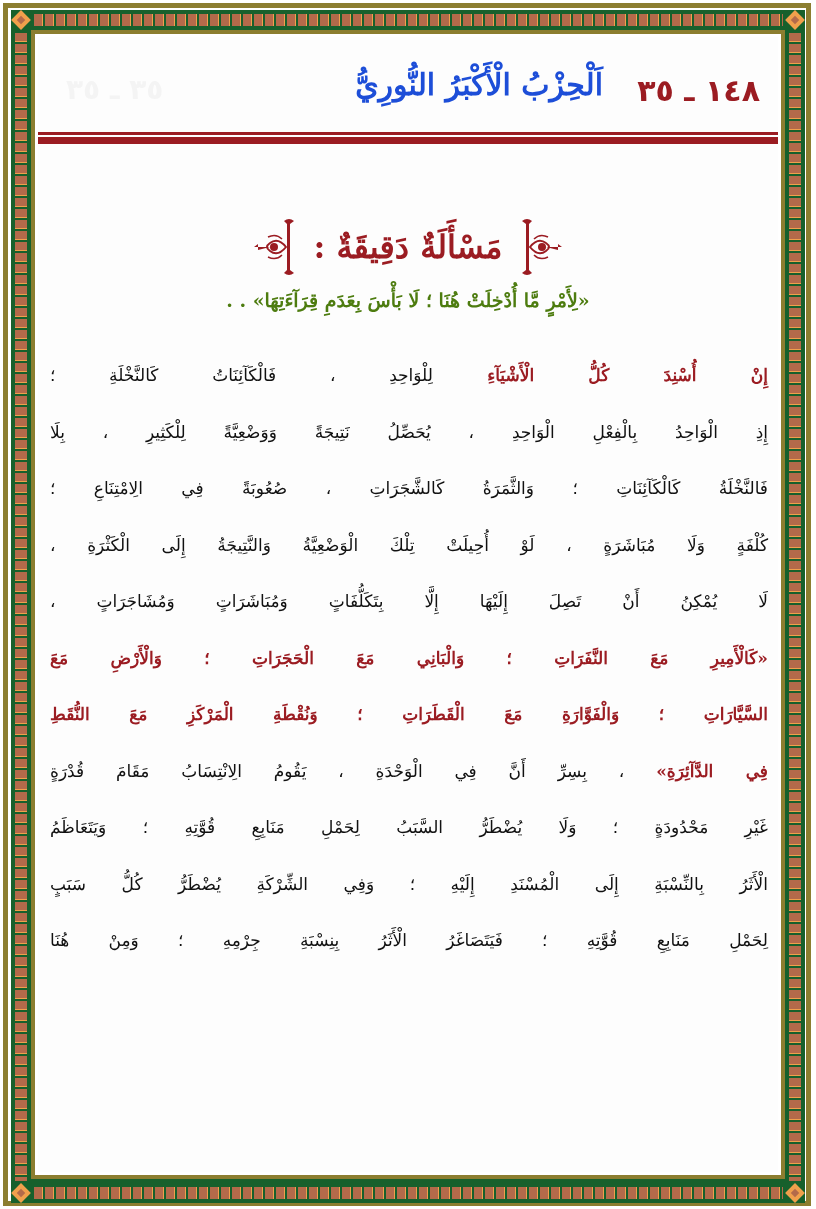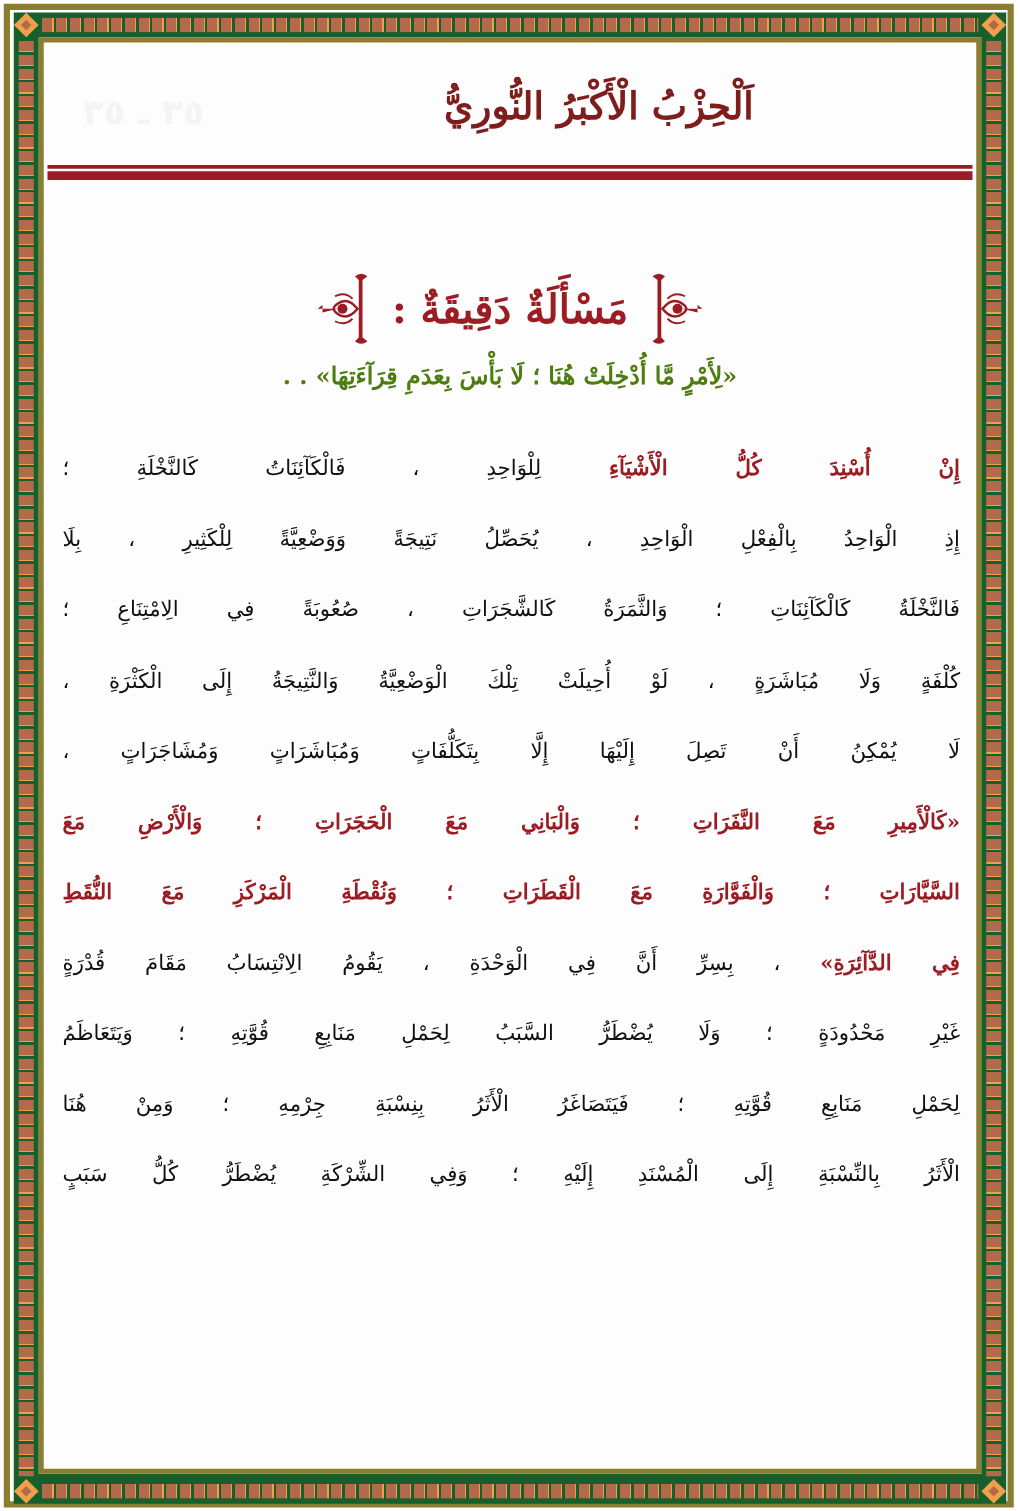--- a/index.html
+++ b/index.html
@@ -61,21 +61,21 @@
     position: absolute; left: 0; top: 30px; width: 740px; height: 60px;
   }
   .page-number {
     position: absolute; right: 18px; top: 6px;
     font-family: "DejaVu Sans", sans-serif; font-weight: bold;
     font-size: 30px; color: #9b1c22; direction: rtl;
   }
   .running-title {
     position: absolute; right: 175px; top: 0px;
     font-family: "DejaVu Serif", serif; font-weight: bold;
-    font-size: 30px; color: #7f1d1d; direction: rtl;
+    font-size: 30px; color: #1d4ed8; direction: rtl;
   }
   .ghost-number {
     position: absolute; left: 28px; top: 6px;
     font-family: "DejaVu Sans", sans-serif; font-weight: bold;
     font-size: 28px; color: #f4f4f4; direction: rtl;
   }
   .rule-thin {
     position: absolute; left: 0; top: 95px; width: 740px; height: 3px; background: #9b1c22;
   }
   .rule-thick {
@@ -118,20 +118,21 @@
   <div class="chain v chain-right"></div>
   <div class="corner c-tl"></div>
   <div class="corner c-tr"></div>
   <div class="corner c-bl"></div>
   <div class="corner c-br"></div>
 </div>
 <div class="frame-inner-line"></div>
 
 <div class="page">
   <div class="header">
+    <span class="page-number">١٤٨ ـ ٣٥</span>
     <span class="running-title">اَلْحِزْبُ الْأَكْبَرُ النُّورِيُّ</span>
     <span class="ghost-number">٣٥ ـ ٣٥</span>
   </div>
   <div class="rule-thin"></div>
   <div class="rule-thick"></div>
 
   <div class="section-title">
     <span class="ornament">
       <svg viewBox="0 0 48 60">
         <g fill="#9b1c22">
@@ -168,16 +169,16 @@
   <div class="body-text" id="body-text">
       <span class="body-line"><span class="red">إِنْ أُسْنِدَ كُلُّ الْأَشْيَآءِ </span><span>لِلْوَاحِدِ ، فَالْكَآئِنَاتُ كَالنَّخْلَةِ ؛</span></span>
       <span class="body-line"><span>إِذِ الْوَاحِدُ بِالْفِعْلِ الْوَاحِدِ ، يُحَصِّلُ نَتِيجَةً وَوَضْعِيَّةً لِلْكَثِيرِ ، بِلَا</span></span>
       <span class="body-line"><span>فَالنَّخْلَةُ كَالْكَآئِنَاتِ ؛ وَالثَّمَرَةُ كَالشَّجَرَاتِ ، صُعُوبَةً فِي الِامْتِنَاعِ ؛</span></span>
       <span class="body-line"><span>كُلْفَةٍ وَلَا مُبَاشَرَةٍ ، لَوْ أُحِيلَتْ تِلْكَ الْوَضْعِيَّةُ وَالنَّتِيجَةُ إِلَى الْكَثْرَةِ ،</span></span>
       <span class="body-line"><span>لَا يُمْكِنُ أَنْ تَصِلَ إِلَيْهَا إِلَّا بِتَكَلُّفَاتٍ وَمُبَاشَرَاتٍ وَمُشَاجَرَاتٍ ،</span></span>
       <span class="body-line"><span class="red">«كَالْأَمِيرِ مَعَ النَّفَرَاتِ ؛ وَالْبَانِي مَعَ الْحَجَرَاتِ ؛ وَالْأَرْضِ مَعَ</span></span>
       <span class="body-line"><span class="red">السَّيَّارَاتِ ؛ وَالْفَوَّارَةِ مَعَ الْقَطَرَاتِ ؛ وَنُقْطَةِ الْمَرْكَزِ مَعَ النُّقَطِ</span></span>
       <span class="body-line"><span class="red">فِي الدَّآئِرَةِ»</span><span> ، بِسِرِّ أَنَّ فِي الْوَحْدَةِ ، يَقُومُ الِانْتِسَابُ مَقَامَ قُدْرَةٍ</span></span>
       <span class="body-line"><span>غَيْرِ مَحْدُودَةٍ ؛ وَلَا يُضْطَرُّ السَّبَبُ لِحَمْلِ مَنَابِعِ قُوَّتِهِ ؛ وَيَتَعَاظَمُ</span></span>
+      <span class="body-line"><span>الْأَثَرُ بِالنِّسْبَةِ إِلَى الْمُسْنَدِ إِلَيْهِ ؛ وَفِي الشِّرْكَةِ يُضْطَرُّ كُلُّ سَبَبٍ</span></span>
       <span class="body-line"><span>لِحَمْلِ مَنَابِعِ قُوَّتِهِ ؛ فَيَتَصَاغَرُ الْأَثَرُ بِنِسْبَةِ جِرْمِهِ ؛ وَمِنْ هُنَا</span></span>
-      <span class="body-line"><span>الْأَثَرُ بِالنِّسْبَةِ إِلَى الْمُسْنَدِ إِلَيْهِ ؛ وَفِي الشِّرْكَةِ يُضْطَرُّ كُلُّ سَبَبٍ</span></span>
     </div>
 </div>
 
 </body></html>

